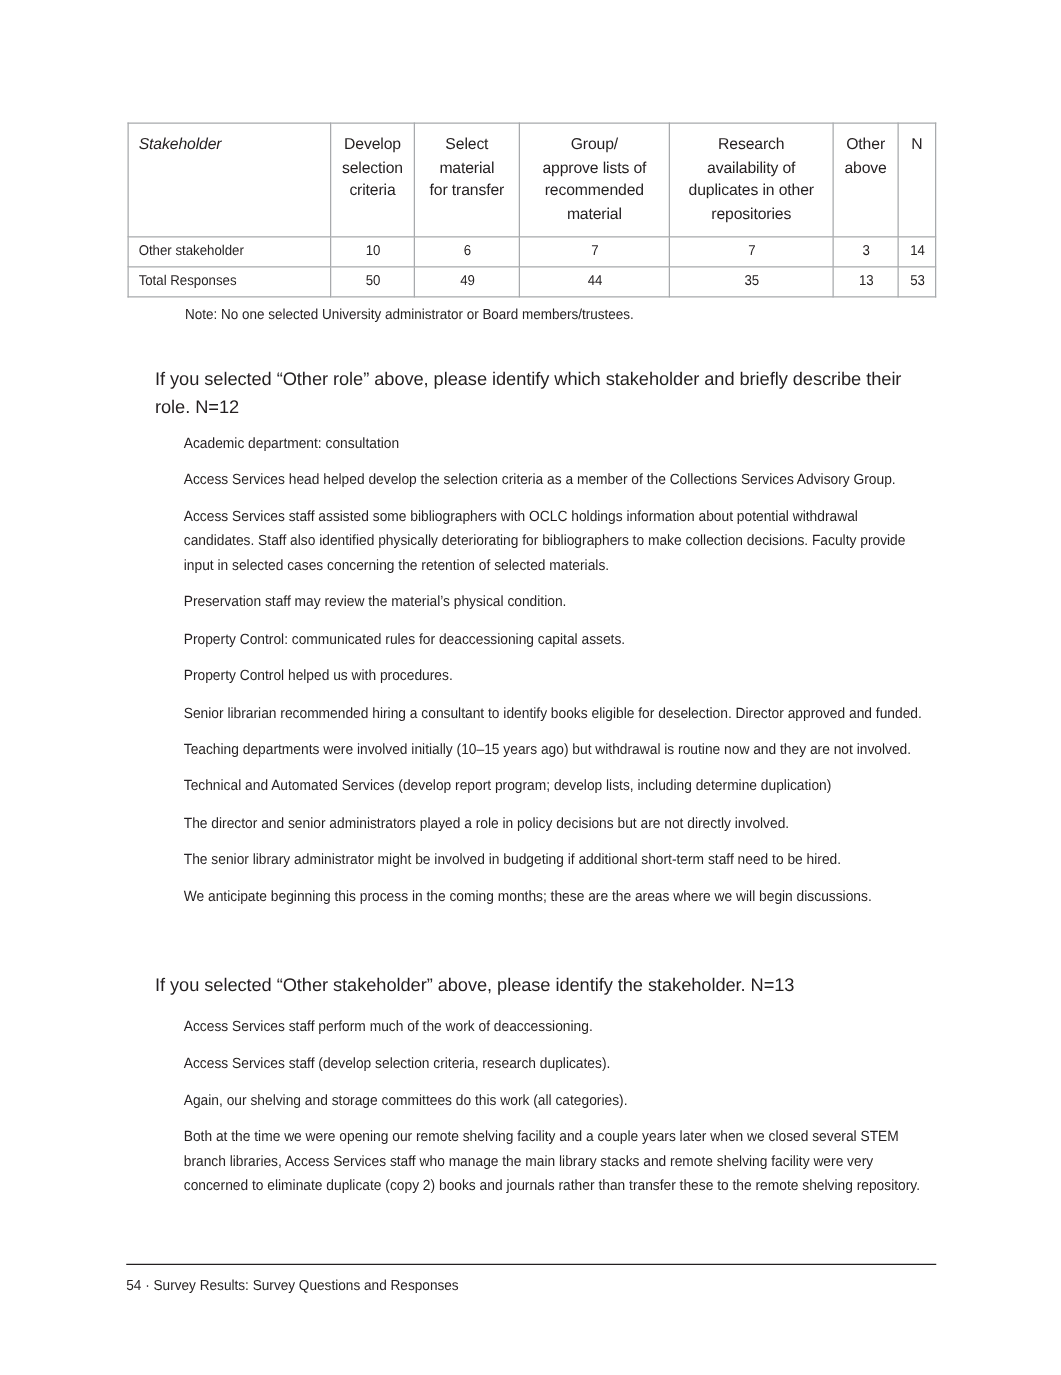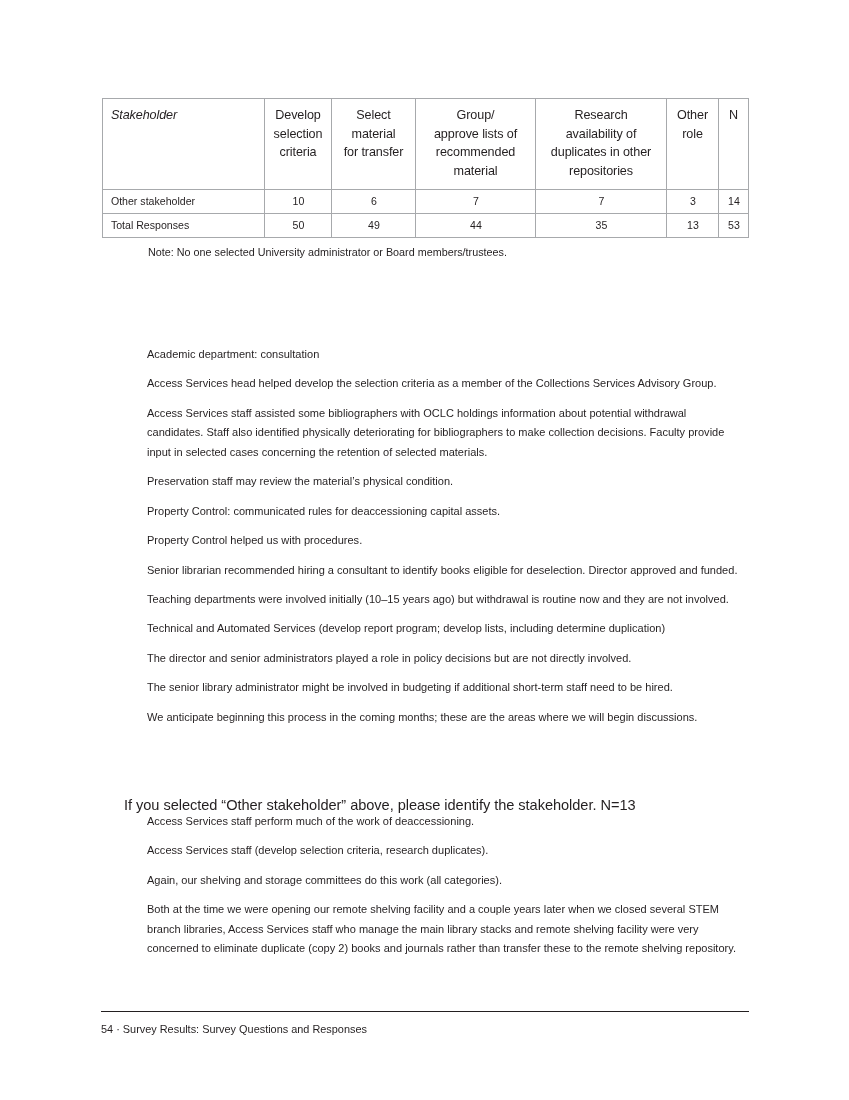--- a/index.html
+++ b/index.html
@@ -94,21 +94,21 @@
   .question {
     position: absolute;
     left: 124px;
     width: 600px;
     font-size: 14.6px;
     line-height: 21.5px;
     color: #231f20;
     letter-spacing: -0.05px;
   }
   #question-1 { top: 294px; }
-  #question-2 { top: 779px; margin-top: 16px; }
+  #question-2 { top: 779px; }
 
   
   .responses {
     position: absolute;
     left: 147px;
     width: 598px;
   }
   #responses-1 { top: 345px; }
   #responses-2 { top: 812px; }
 
@@ -183,21 +183,21 @@
             <span>material</span>
           </th>
           <th>
             <span>Research</span><br>
             <span>availability of</span><br>
             <span>duplicates in other</span><br>
             <span>repositories</span>
           </th>
           <th>
             <span>Other</span><br>
-            <span>role</span>
+            <span>above</span>
           </th>
           <th>
             <span>N</span>
           </th>
         </tr>
       </thead>
       <tbody>
         <tr>
           <td class="rowlabel">Other stakeholder</td>
           <td>10</td>
@@ -215,20 +215,21 @@
           <td>35</td>
           <td>13</td>
           <td>53</td>
         </tr>
       </tbody>
     </table>
   </div>
 
   <div class="note">Note: No one selected University administrator or Board members/trustees.</div>
 
+  <div class="question" id="question-1">If you selected “Other role” above, please identify which stakeholder and briefly describe their role. N=12</div>
 
   <div class="responses" id="responses-1">
     <div class="response">Academic department: consultation</div>
     <div class="response">Access Services head helped develop the selection criteria as a member of the Collections Services Advisory Group.</div>
     <div class="response">Access Services staff assisted some bibliographers with OCLC holdings information about potential withdrawal candidates. Staff also identified physically deteriorating for bibliographers to make collection decisions. Faculty provide input in selected cases concerning the retention of selected materials.</div>
     <div class="response">Preservation staff may review the material’s physical condition.</div>
     <div class="response">Property Control: communicated rules for deaccessioning capital assets.</div>
     <div class="response">Property Control helped us with procedures.</div>
     <div class="response">Senior librarian recommended hiring a consultant to identify books eligible for deselection. Director approved and funded.</div>
     <div class="response">Teaching departments were involved initially (10–15 years ago) but withdrawal is routine now and they are not involved.</div>

